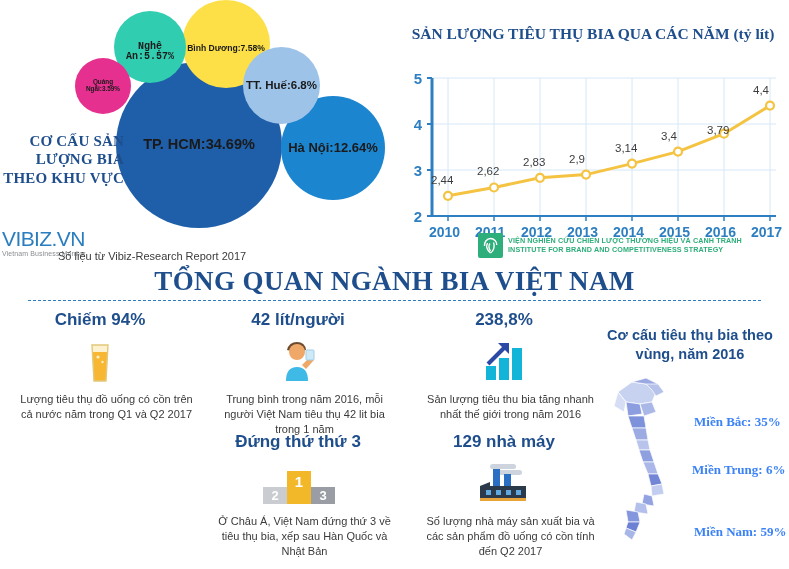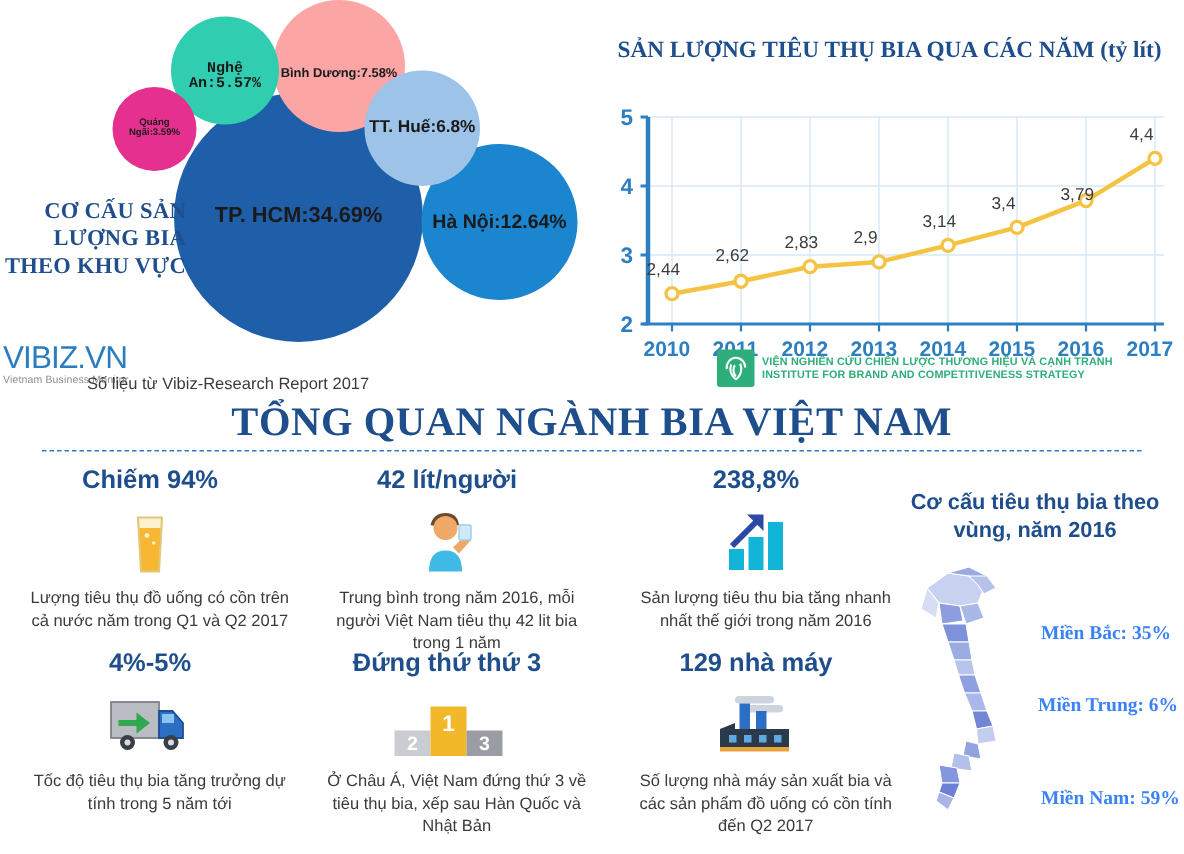--- a/index.html
+++ b/index.html
@@ -13,21 +13,21 @@
 
   
   .bubble-panel { position:absolute; left:0; top:0; width:390px; height:262px; }
   .bubble {
     position:absolute; border-radius:50%;
     display:flex; align-items:center; justify-content:center;
     color:#1a1a1a; font-weight:bold; text-align:center; line-height:1.05;
   }
   .b-hcm   { background:#1f5fa9; }
   .b-hanoi { background:#1b85d0; }
-  .b-bd    { background:#fca5a5; }
+  .b-bd    { background:#fde047; }
   .b-hue   { background:#9dc3e8; }
   .b-nghean{ background:#31cdb0; }
   .b-qng   { background:#e6308f; }
 
   .region-title {
     position:absolute; left:2px; top:132px; width:122px;
     text-align:right; color:#1f4e8c;
     font-family:"Liberation Serif", serif; font-weight:bold;
     font-size:15px; line-height:1.22; letter-spacing:.2px;
   }
@@ -279,36 +279,20 @@
         <rect x="6" y="28" width="10" height="14" fill="#12b5d8"></rect>
         <rect x="19" y="20" width="10" height="22" fill="#12b5d8"></rect>
         <rect x="32" y="10" width="10" height="32" fill="#12b5d8"></rect>
         <path d="M8 26 L26 8" stroke="#2b49a5" stroke-width="4" fill="none"></path>
         <path d="M18 5 L29 5 L29 16 z" fill="#2b49a5"></path>
       </svg>
     </div>
     <div class="stat-body">Sản lượng tiêu thu bia tăng nhanh nhất thế giới trong năm 2016</div>
   </div>
 
-  <div class="stat" style="left:0px; top:432px;">
-    <div class="stat-head">4%-5%</div>
-    <div class="stat-icon">
-      <svg width="58" height="42" viewBox="0 0 58 42">
-        <rect x="3" y="6" width="32" height="24" fill="#b9bcc2" stroke="#7d8289" stroke-width="1.2"></rect>
-        <path d="M35 12 h9 l7 8 v10 h-16 z" fill="#2b6fc4" stroke="#1d4f92" stroke-width="1.2"></path>
-        <rect x="37" y="14" width="8" height="6" fill="#8cc4ef"></rect>
-        <path d="M8 18 h12 v-5 l9 7 l-9 7 v-5 h-12 z" fill="#2fa84f"></path>
-        <circle cx="14" cy="33" r="5" fill="#3a3f45"></circle>
-          <circle cx="14" cy="33" r="2" fill="#d9dce0"></circle>
-        <circle cx="43" cy="33" r="5" fill="#3a3f45"></circle>
-          <circle cx="43" cy="33" r="2" fill="#d9dce0"></circle>
-      </svg>
-    </div>
-    <div class="stat-body">Tốc độ tiêu thụ bia tăng trưởng dự tính trong 5 năm tới</div>
-  </div>
 
   <div class="stat" style="left:198px; top:432px;">
     <div class="stat-head">Đứng thứ thứ 3</div>
     <div class="stat-icon">
       <svg width="78" height="48" viewBox="0 0 78 48">
         <rect x="4" y="28" width="24" height="17" fill="#c9ccd1"></rect>
         <rect x="28" y="12" width="24" height="33" fill="#f2b829"></rect>
         <rect x="52" y="28" width="24" height="17" fill="#9a9ea4"></rect>
         <text x="16" y="41" font-family="Liberation Sans, sans-serif" font-size="13" font-weight="bold" fill="#ffffff" text-anchor="middle">2</text>
         <text x="40" y="28" font-family="Liberation Sans, sans-serif" font-size="15" font-weight="bold" fill="#ffffff" text-anchor="middle">1</text>

